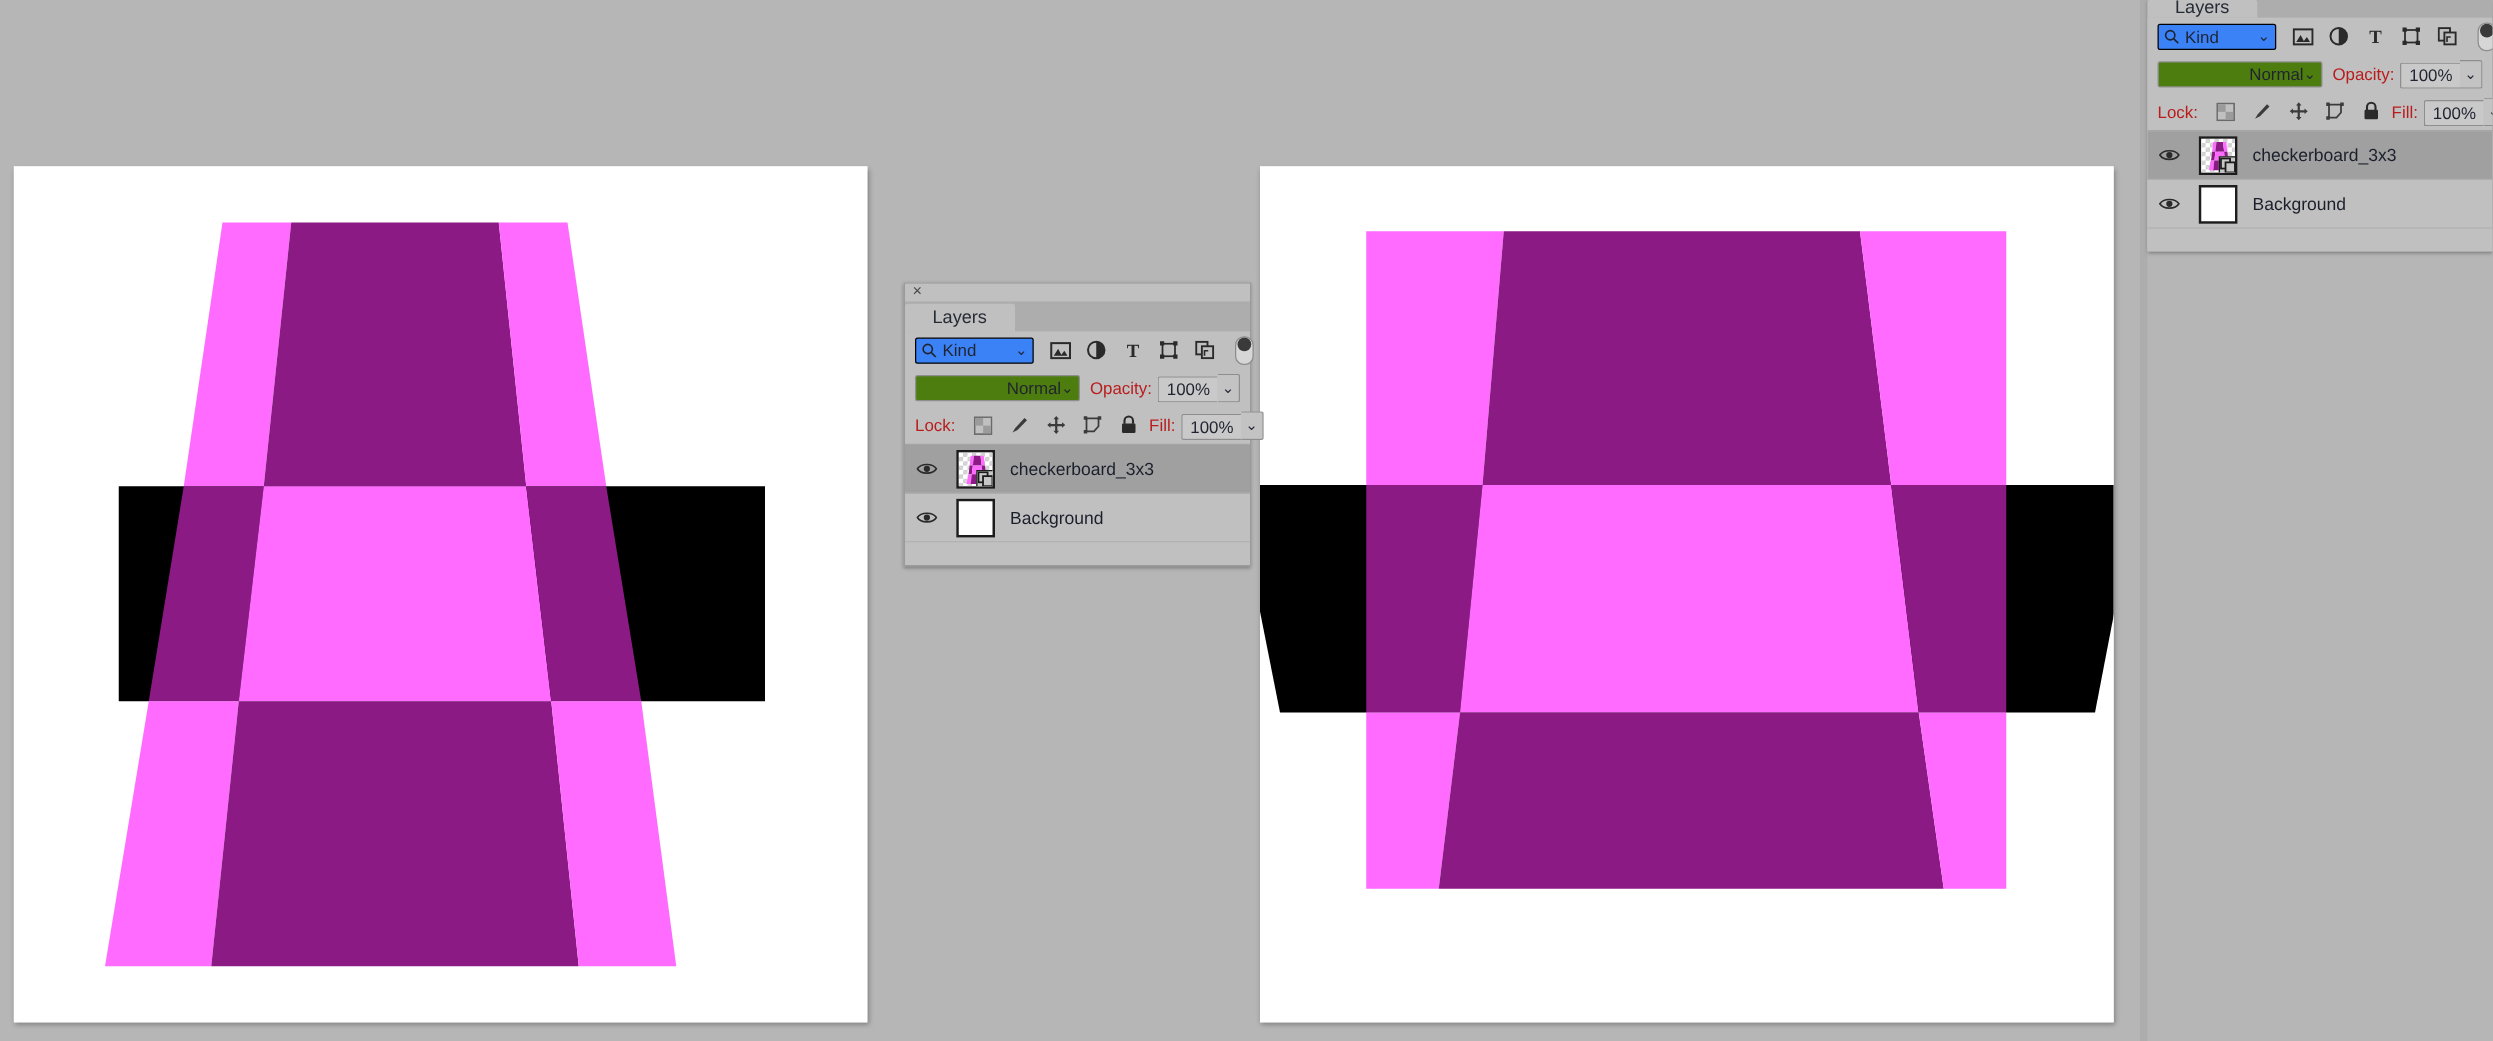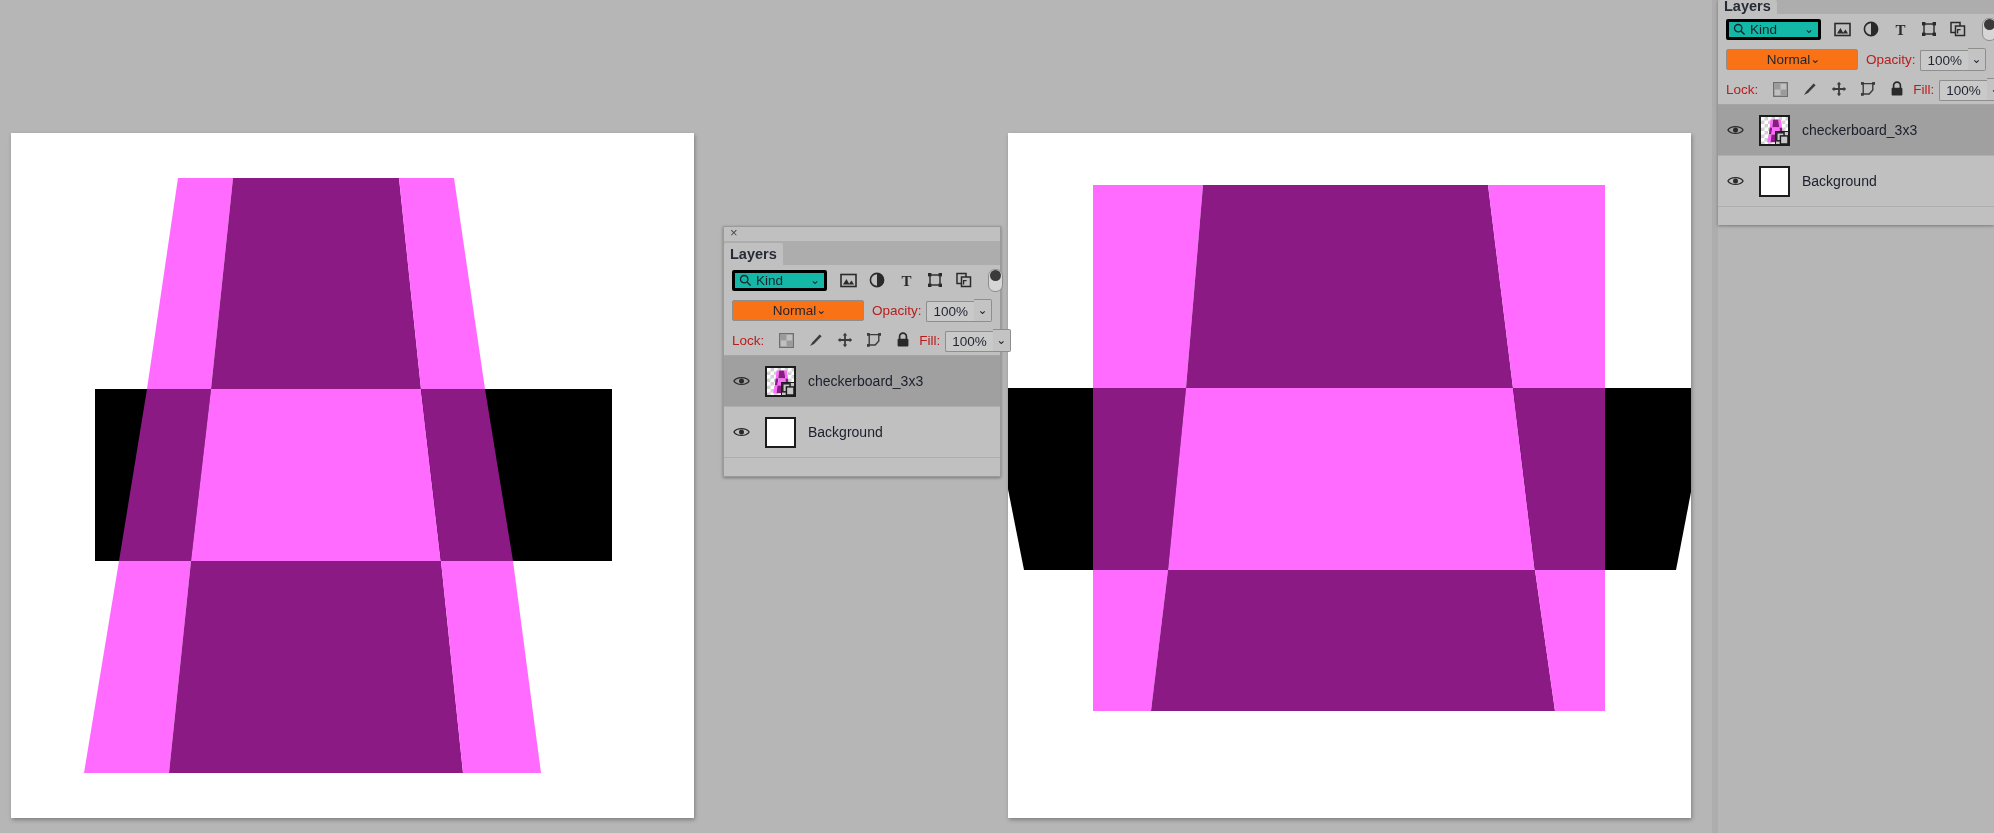--- a/index.html
+++ b/index.html
@@ -28,52 +28,52 @@
   }
   .panel.floating{border:1px solid #9a9a9a;}
 
   .panel-closebar{height:14px;position:relative;background:#c0c0c0;}
   .panel-closebar .x{
     position:absolute;left:6px;top:-1px;font-size:13px;line-height:14px;
     color:#4a4a4a;cursor:pointer;
   }
   .tabbar{height:24px;background:#adadad;display:flex;align-items:flex-end;}
   .tab{
-    height:22px;line-height:22px;padding:0 6px;font-size:14.5px;font-weight:bold;
+    height:22px;line-height:22px;padding:0 22px;font-size:14.5px;font-weight:normal;
     color:#262b36;background:#c0c0c0;border-top-left-radius:2px;border-top-right-radius:2px;
   }
   .tabfill{flex:1;height:22px;background:#adadad;}
 
   .panel-body{background:#c0c0c0;padding:0;}
 
   .row{display:flex;align-items:center;height:30px;padding:0 8px;box-sizing:border-box;}
 
   
   .kindsel{
-    height:21px;min-width:95px;background:#14b8a6;border:3px solid #000000;border-radius:2px;
+    height:21px;min-width:95px;background:#3b82f6;border:1px solid #000000;border-radius:2px;
     display:flex;align-items:center;padding:0 4px;box-sizing:border-box;font-size:13.5px;
     color:#1f2430;justify-content:space-between;
   }
   .kindsel .lens{display:flex;align-items:center;gap:4px;}
   .filters{display:flex;align-items:center;gap:11px;margin-left:12px;}
   .fic{width:18px;height:18px;display:flex;align-items:center;justify-content:center;}
   .fic svg{display:block;}
   .toggleSwitch{
     width:13px;height:21px;border-radius:7px;background:#d6d6d6;border:1px solid #8d8d8d;
     position:relative;margin-left:4px;
   }
   .toggleSwitch::after{
     content:"";position:absolute;left:1px;top:0px;width:11px;height:11px;border-radius:50%;
     background:#3a3a3a;
   }
 
   
   .blendsel{
-    height:21px;flex:1;background:#f97316;border:1px solid #8e8e8e;border-radius:2px;
-    display:flex;align-items:center;justify-content:center;padding:0 4px 0 7px;
+    height:21px;flex:1;background:#4d7c0f;border:1px solid #8e8e8e;border-radius:2px;
+    display:flex;align-items:center;justify-content:flex-end;padding:0 4px 0 7px;
     box-sizing:border-box;font-size:13.5px;
   }
   .lbl{font-size:13.5px;color:#b91c1c;margin:0 5px 0 8px;white-space:nowrap;}
   .numbox{
     height:21px;background:#c9c9c9;border:1px solid #8e8e8e;border-radius:2px;
     display:flex;align-items:center;justify-content:center;font-size:13.5px;
     padding:0 6px;box-sizing:border-box;min-width:44px;
   }
   .stepper{
     width:17px;height:21px;background:#c3c3c3;border:1px solid #8e8e8e;border-left:none;
@@ -83,21 +83,21 @@
   .numwrap .numbox{border-radius:2px 0 0 2px;border-right:none;}
 
   
   .lockicons{display:flex;align-items:center;gap:12px;margin-left:9px;}
   .lic{width:17px;height:17px;display:flex;align-items:center;justify-content:center;}
 
   .sep{height:1px;background:#a5a5a5;}
 
   
   .layers-list{background:#c0c0c0;}
-  .layer-row{display:flex;align-items:center;height:51px;box-sizing:border-box;
+  .layer-row{display:flex;align-items:center;height:39px;box-sizing:border-box;
     border-bottom:1px solid #aeaeae;}
   .layer-row.selected{background:#a0a0a0;}
   .eyecell{width:34px;display:flex;align-items:center;justify-content:center;}
   .thumbcell{width:44px;display:flex;align-items:center;justify-content:center;}
   .thumb{
     width:31px;height:31px;border:2px solid #1c1c1c;box-sizing:border-box;background:#fff;
     position:relative;overflow:hidden;
   }
   .thumb .chk{position:absolute;inset:0;
     background-image:

